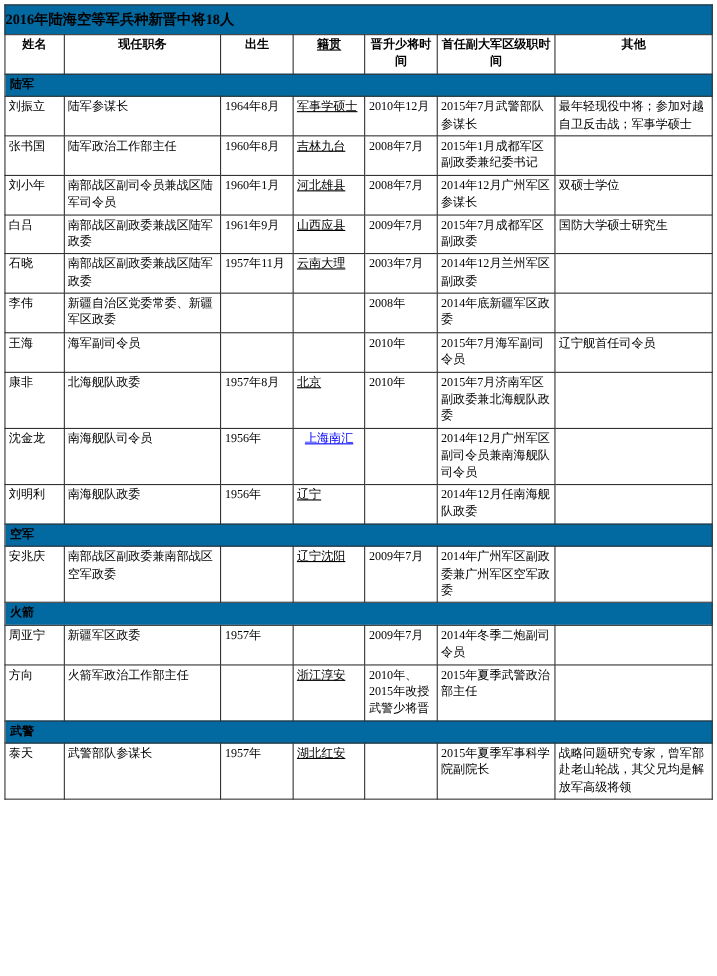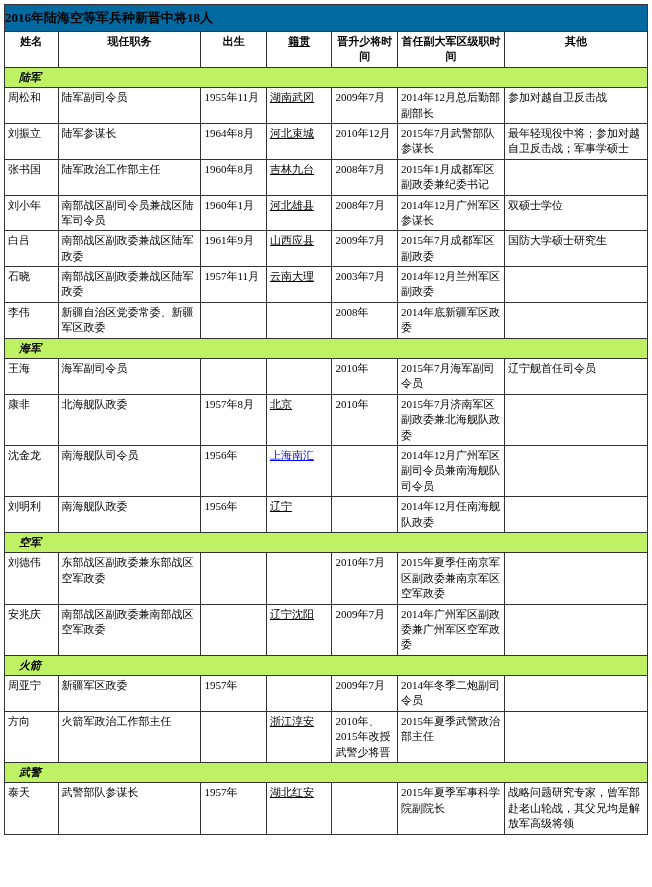--- a/index.html
+++ b/index.html
@@ -33,23 +33,22 @@
       vertical-align: top;
       line-height: 1.4;
     }
     th {
       background: #fff;
       text-align: center;
       font-weight: bold;
     }
     .section-header td {
       font-weight: bold;
-      background: #bef264;
-      padding: 2px 14px;
-      font-style: italic;
+      background: #0369a1;
+      padding: 2px 4px;
     }
     td {
       font-size: 11px;
     }
     .col-name { width: 45px; }
     .col-job { width: 120px; }
     .col-birth { width: 55px; }
     .col-origin { width: 55px; text-decoration: underline; }
     .col-promote { width: 55px; }
     .col-vice { width: 90px; }
@@ -70,33 +69,24 @@
         <th class="col-promote">晋升少将时间</th>
         <th class="col-vice">首任副大军区级职时间</th>
         <th class="col-other">其他</th>
       </tr>
     </thead>
     <tbody id="table-body">
     <tr class="section-header">
           <td colspan="7">陆军</td>
         </tr>
         <tr>
-          <td class="col-name">周松和</td>
-          <td class="col-job">陆军副司令员</td>
-          <td class="col-birth">1955年11月</td>
-          <td class="col-origin">湖南武冈</td>
-          <td class="col-promote">2009年7月</td>
-          <td class="col-vice">2014年12月总后勤部副部长</td>
-          <td class="col-other">参加对越自卫反击战</td>
-        </tr>
-        <tr>
           <td class="col-name">刘振立</td>
           <td class="col-job">陆军参谋长</td>
           <td class="col-birth">1964年8月</td>
-          <td class="col-origin">河北束城</td>
+          <td class="col-origin">军事学硕士</td>
           <td class="col-promote">2010年12月</td>
           <td class="col-vice">2015年7月武警部队参谋长</td>
           <td class="col-other">最年轻现役中将；参加对越自卫反击战；军事学硕士</td>
         </tr>
         <tr>
           <td class="col-name">张书国</td>
           <td class="col-job">陆军政治工作部主任</td>
           <td class="col-birth">1960年8月</td>
           <td class="col-origin">吉林九台</td>
           <td class="col-promote">2008年7月</td>
@@ -132,23 +122,20 @@
         </tr>
         <tr>
           <td class="col-name">李伟</td>
           <td class="col-job">新疆自治区党委常委、新疆军区政委</td>
           <td class="col-birth"></td>
           <td class="col-origin"></td>
           <td class="col-promote">2008年</td>
           <td class="col-vice">2014年底新疆军区政委</td>
           <td class="col-other"></td>
         </tr>
-        <tr class="section-header">
-          <td colspan="7">海军</td>
-        </tr>
         <tr>
           <td class="col-name">王海</td>
           <td class="col-job">海军副司令员</td>
           <td class="col-birth"></td>
           <td class="col-origin"></td>
           <td class="col-promote">2010年</td>
           <td class="col-vice">2015年7月海军副司令员</td>
           <td class="col-other">辽宁舰首任司令员</td>
         </tr>
         <tr>
@@ -157,45 +144,36 @@
           <td class="col-birth">1957年8月</td>
           <td class="col-origin">北京</td>
           <td class="col-promote">2010年</td>
           <td class="col-vice">2015年7月济南军区副政委兼北海舰队政委</td>
           <td class="col-other"></td>
         </tr>
         <tr>
           <td class="col-name">沈金龙</td>
           <td class="col-job">南海舰队司令员</td>
           <td class="col-birth">1956年</td>
-          <td class="col-origin" style="color: rgb(0, 0, 255);">上海南汇</td>
+          <td class="col-origin" style="color: rgb(0, 0, 255); text-align: center;">上海南汇</td>
           <td class="col-promote"></td>
           <td class="col-vice">2014年12月广州军区副司令员兼南海舰队司令员</td>
           <td class="col-other"></td>
         </tr>
         <tr>
           <td class="col-name">刘明利</td>
           <td class="col-job">南海舰队政委</td>
           <td class="col-birth">1956年</td>
           <td class="col-origin">辽宁</td>
           <td class="col-promote"></td>
           <td class="col-vice">2014年12月任南海舰队政委</td>
           <td class="col-other"></td>
         </tr>
         <tr class="section-header">
           <td colspan="7">空军</td>
-        </tr>
-        <tr>
-          <td class="col-name">刘德伟</td>
-          <td class="col-job">东部战区副政委兼东部战区空军政委</td>
-          <td class="col-birth"></td>
-          <td class="col-origin"></td>
-          <td class="col-promote">2010年7月</td>
-          <td class="col-vice">2015年夏季任南京军区副政委兼南京军区空军政委</td>
-          <td class="col-other"></td>
         </tr>
         <tr>
           <td class="col-name">安兆庆</td>
           <td class="col-job">南部战区副政委兼南部战区空军政委</td>
           <td class="col-birth"></td>
           <td class="col-origin">辽宁沈阳</td>
           <td class="col-promote">2009年7月</td>
           <td class="col-vice">2014年广州军区副政委兼广州军区空军政委</td>
           <td class="col-other"></td>
         </tr>

